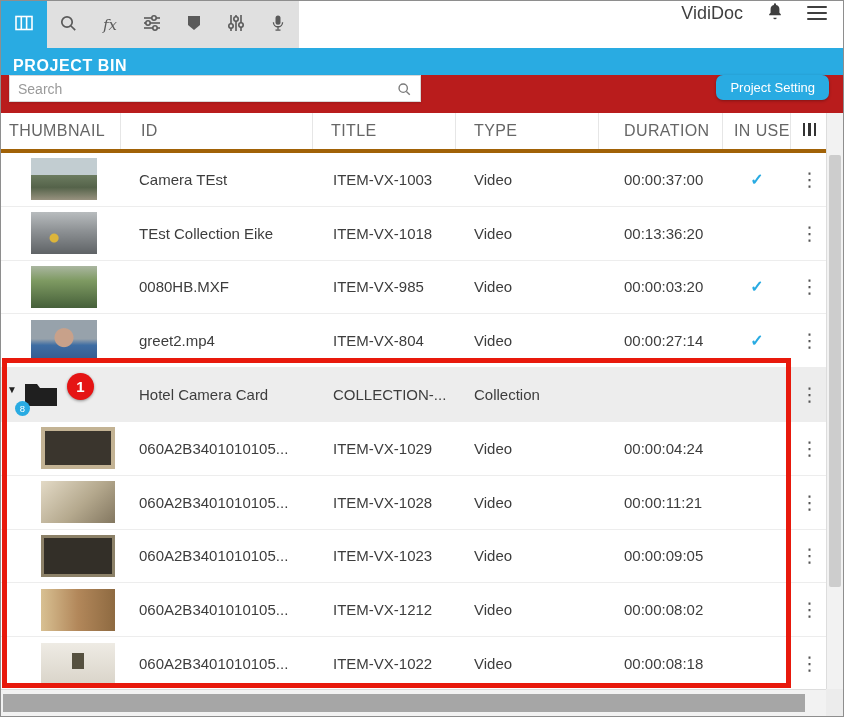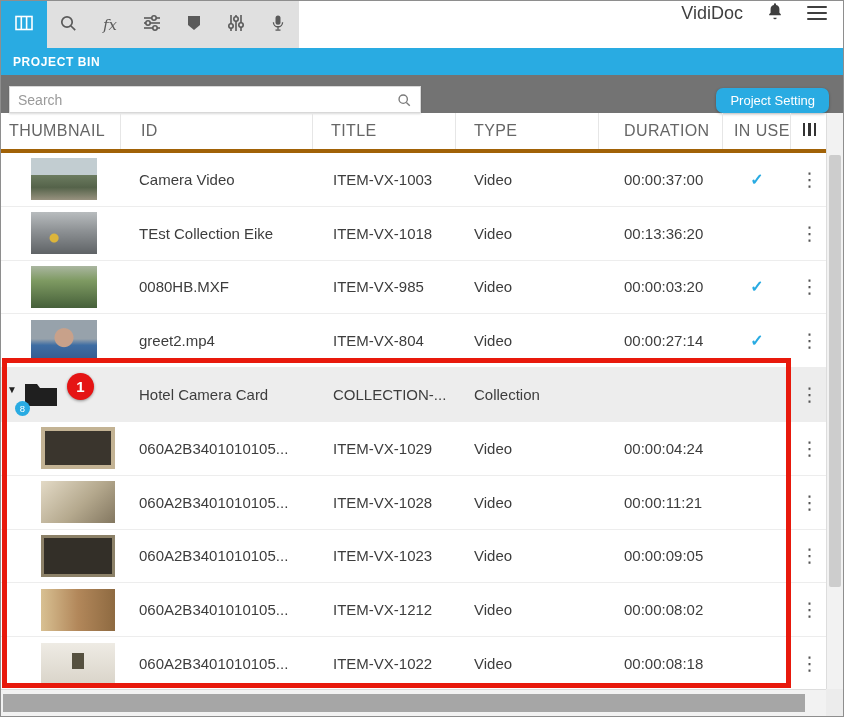--- a/index.html
+++ b/index.html
@@ -10,24 +10,24 @@
   .toolbar{height:47px;display:flex;align-items:flex-start;background:#fff}
   .tool-strip{height:100%;display:flex;align-items:center;background:#e0e0e0}
   .tool-cell{width:42px;height:100%;display:flex;align-items:center;justify-content:center;cursor:pointer}
   .tool-cell.active{width:46px;background:#29abe2}
   .fx{font-family:"DejaVu Serif",serif;font-style:italic;font-size:15px;color:#5a5a5a}
   .toolbar-right{margin-left:auto;display:flex;align-items:center;gap:22px;padding-right:16px}
   .brand{font-size:18px;color:#3f3f3f}
   .menu-icon span{display:block;width:20px;height:2.6px;background:#3f3f3f;margin:3.4px 0;border-radius:1px}
 
   
-  .panel-bar{height:27px;background:#29abe2;color:#fff;font-size:12px;font-weight:bold;letter-spacing:.6px;display:flex;align-items:center;padding-left:12px}
-
-  
-  .search-row{height:38px;display:flex;align-items:flex-end;padding:0 8px;background:#737373}
+  .panel-bar{height:27px;background:#29abe2;color:#fff;font-size:16px;font-weight:bold;letter-spacing:.6px;display:flex;align-items:flex-end;padding-left:12px}
+
+  
+  .search-row{height:38px;display:flex;align-items:flex-start;padding:0 8px;background:#b91c1c}
   .search-box{width:412px;height:27px;border:1px solid #d8d8d8;box-shadow:0 1px 2px rgba(0,0,0,.15);display:flex;align-items:center;background:#fff}
   .search-box input{flex:1;border:none;outline:none;font-size:14px;padding:0 8px;color:#444;font-family:inherit;background:transparent}
   .search-box input::placeholder{color:#9a9a9a}
   .search-box .mag{padding-right:8px;display:flex}
   .btn-setting{margin-left:auto;margin-right:6px;background:#29abe2;color:#fff;font-size:13px;border:none;padding:5px 14px;border-radius:7px;box-shadow:0 1px 3px rgba(0,0,0,.3);cursor:pointer;font-family:inherit}
 
   
   .table-wrap{position:relative;width:827px}
   .grid-cols{display:grid;grid-template-columns:120px 192px 143px 143px 124px 68px 37px}
   .thead{height:40px;border-bottom:4px solid #a16207;font-size:16px;color:#666;letter-spacing:.4px}
@@ -188,21 +188,21 @@
       <div class="th c-inuse">IN USE</div>
       <div class="th">
         <span class="cols-icon"><span></span><span></span><span></span></span>
       </div>
     </div>
 
     <div class="row grid-cols">
       <div class="cell c-thumb" style="padding-left:0">
           <div class="thumb t0"></div>
         </div>
-      <div class="cell c-title">Camera Video</div>
+      <div class="cell c-title">Camera TEst</div>
       <div class="cell c-id">ITEM-VX-1003</div>
       <div class="cell c-type">Video</div>
       <div class="cell c-dur">00:00:37:00</div>
       <div class="cell center">
           <span class="check">✓</span>
         </div>
       <div class="cell center">
           <span class="kebab">⋮</span>
         </div>
     </div>

